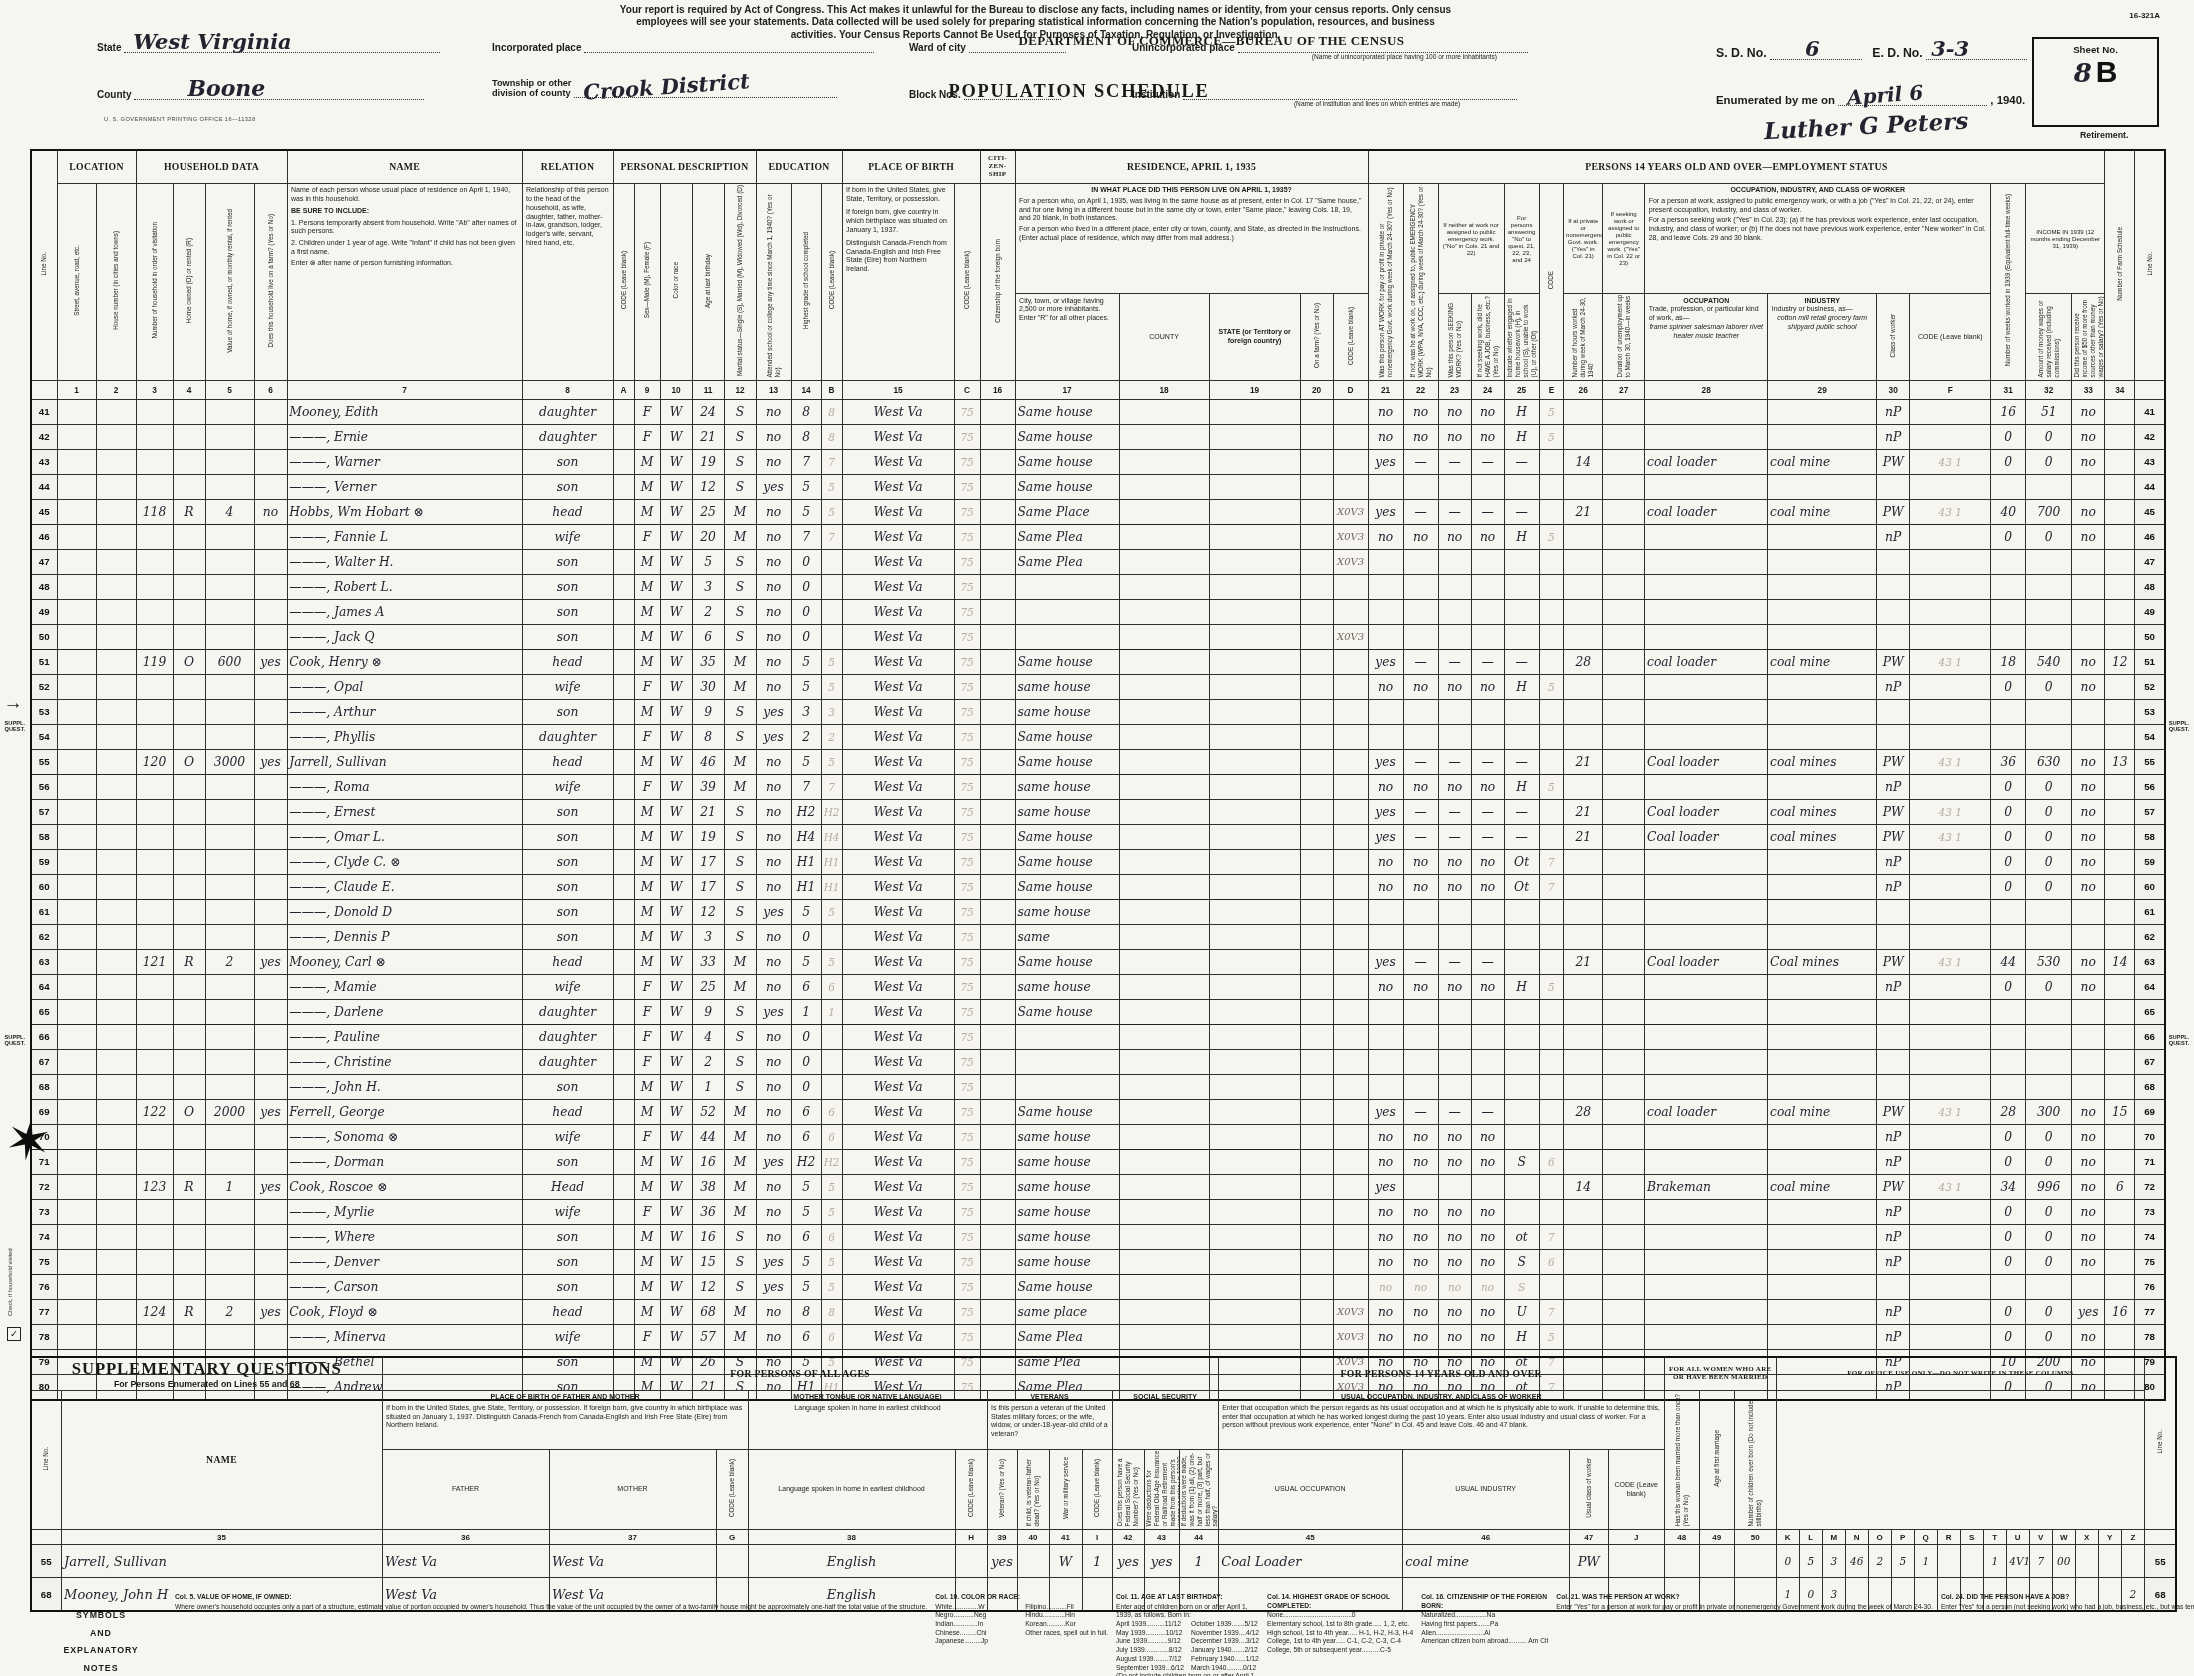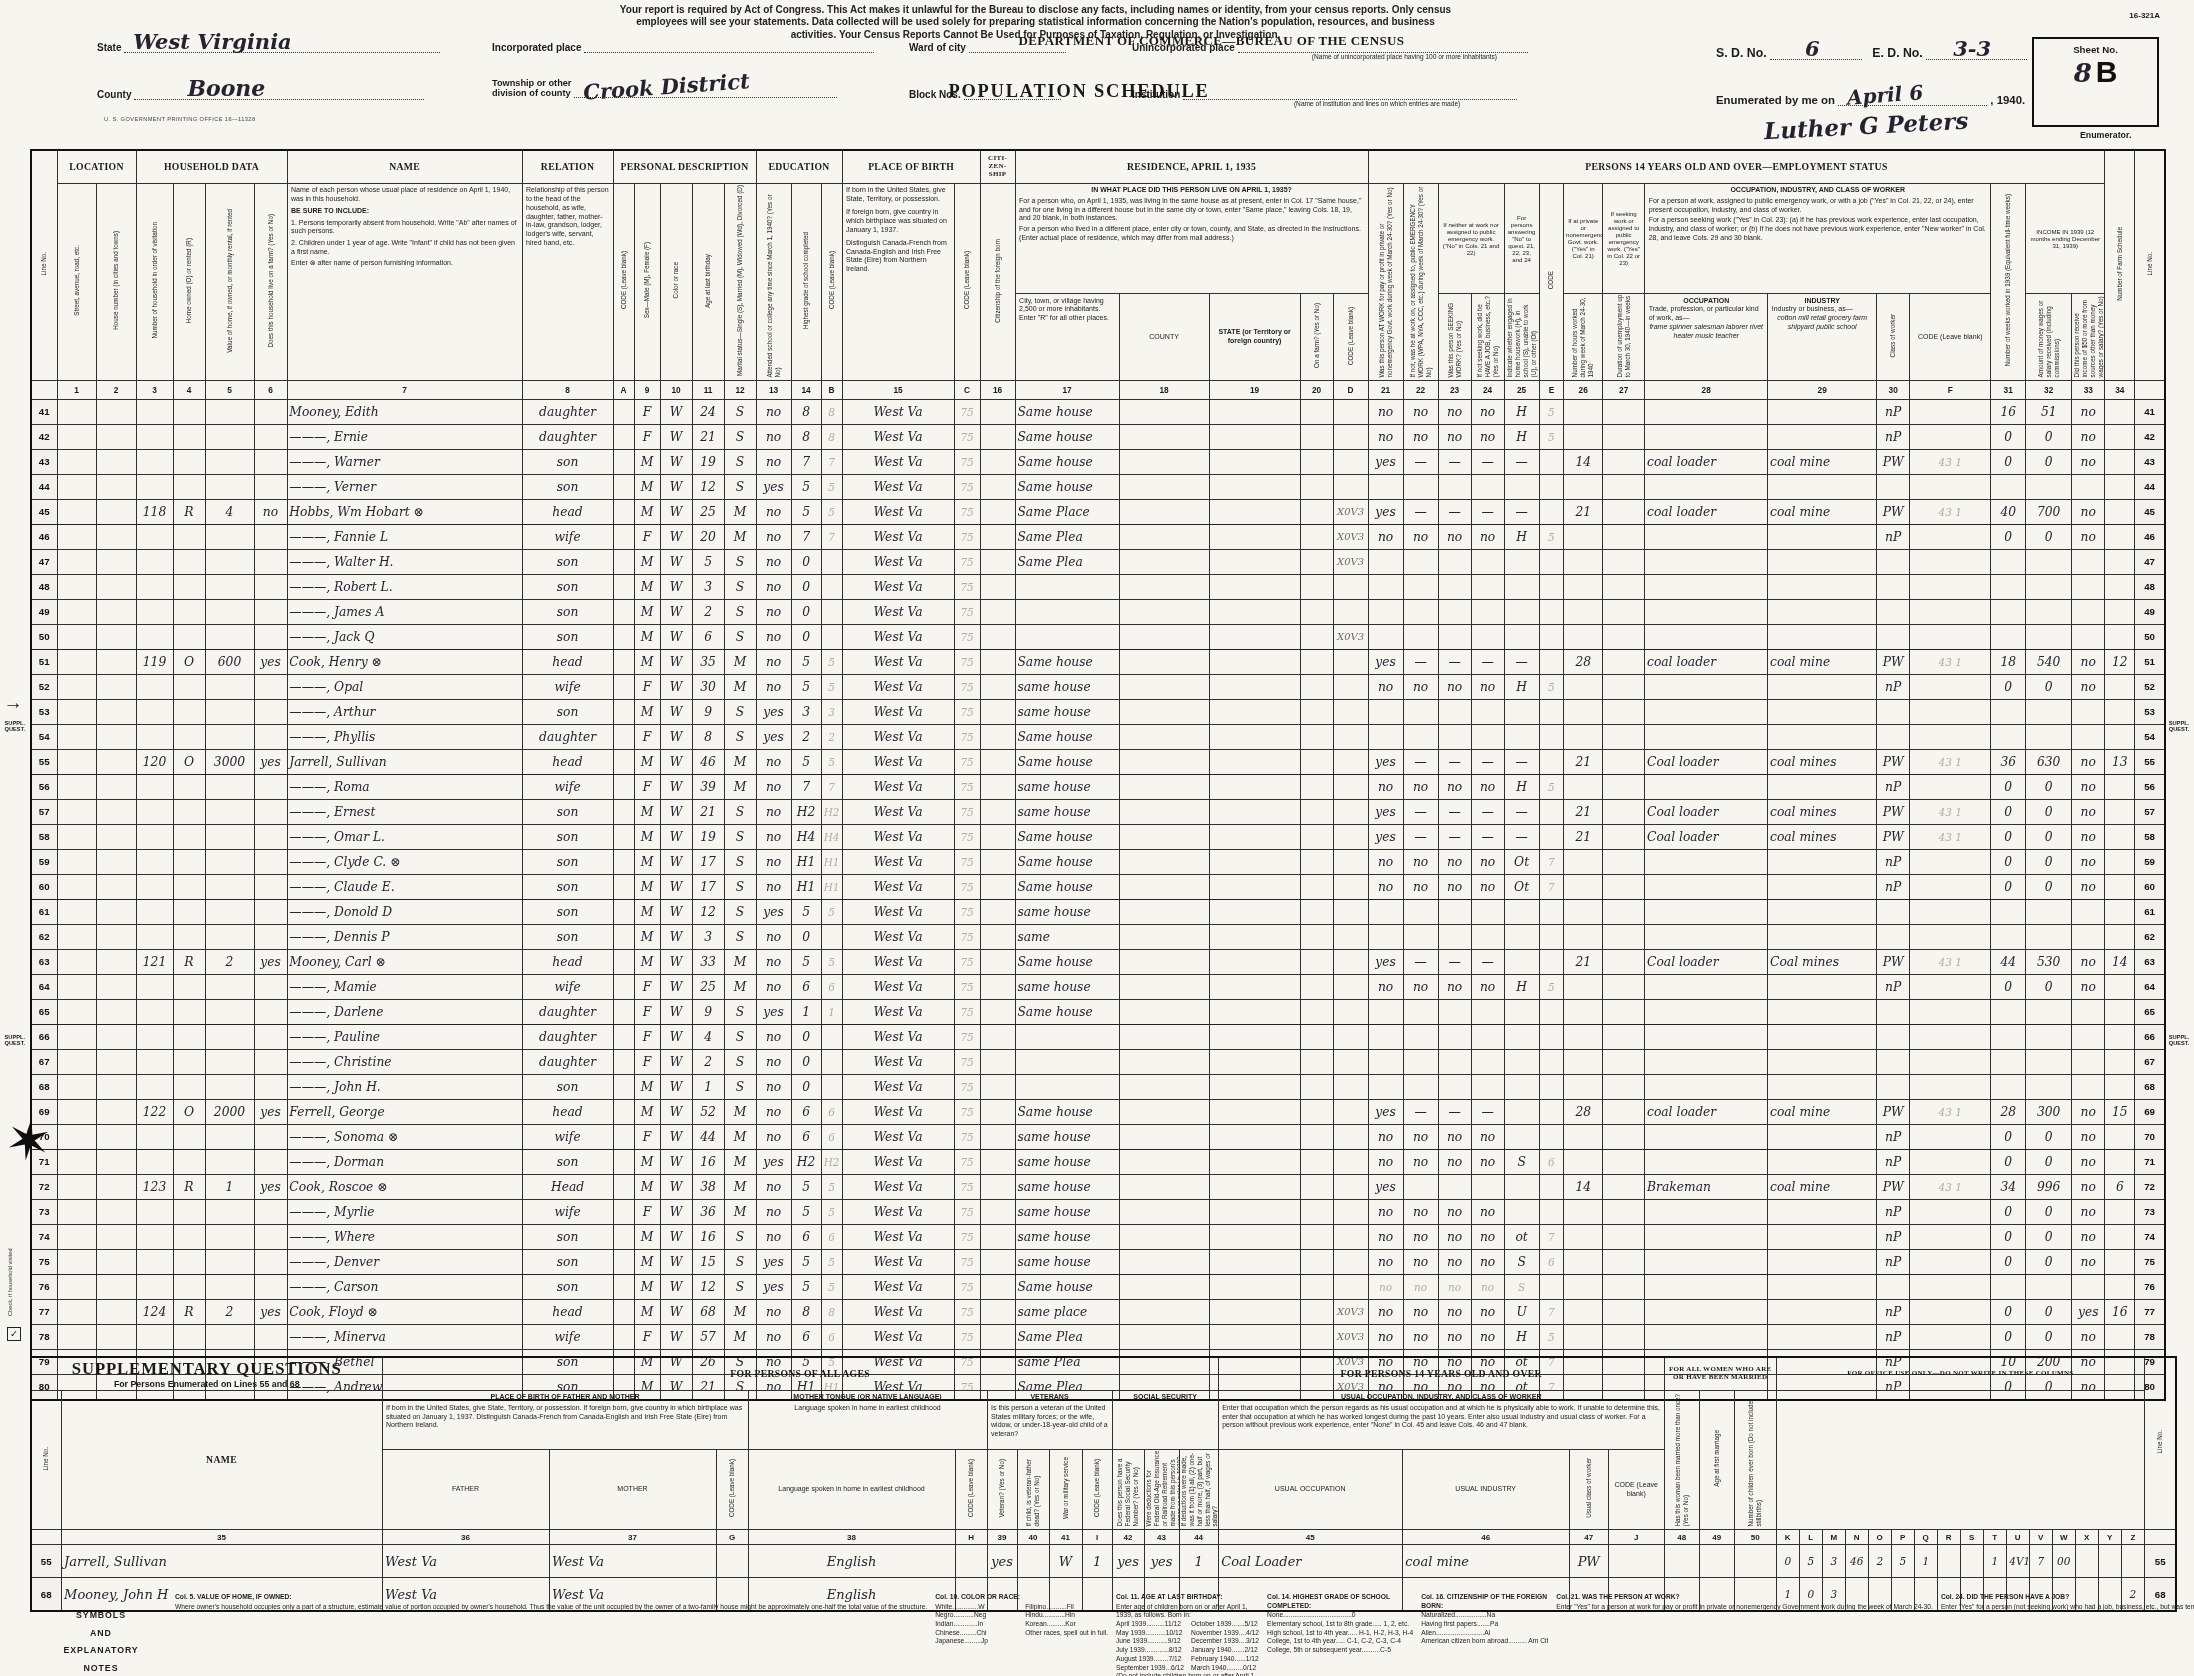--- a/index.html
+++ b/index.html
@@ -120,31 +120,31 @@
   <div class="abs fld" style="left:1132px;top:86px;">
     <span class="lbl">Institution</span>
     <span class="dotline" style="width:334px;"></span>
     <span class="note" style="margin-left:105px;">(Name of institution and lines on which entries are made)</span>
   </div>
 
   <div class="abs fld" style="left:1716px;top:46px;font-size:12.3px;">
     <span class="lbl" style="font-size:12.3px;">S. D. No.</span>
     <span class="dotline" style="width:92px;"><i class="hw2 hv" style="font-size:21px;left:35px;">6</i></span>
     &nbsp;&nbsp;<span class="lbl" style="font-size:12.3px;">E. D. No.</span>
-    <span class="dotline" style="width:101px;"><i class="hw2 hv" style="font-size:21px;left:27px;">3-3</i></span>
+    <span class="dotline" style="width:101px;"><i class="hw2 hv" style="font-size:21px;left:5px;">3-3</i></span>
   </div>
   <div class="abs fld" style="left:1716px;top:92px;font-size:11.4px;">
     <span class="lbl" style="font-size:11.4px;">Enumerated by me on</span>
     <span class="dotline" style="width:149px;"><i class="hw2 hv" style="font-size:20px;transform:rotate(-4deg);">April 6</i></span>
     <span class="lbl" style="font-size:11.4px;">, 1940.</span>
   </div>
   <div class="abs" style="left:1764px;top:112px;">
     <span class="hw2 sig">Luther G Peters</span>
   </div>
-  <div class="abs fld" style="left:2080px;top:130px;font-size:8.8px;font-weight:bold;">Enumerator.</div>
+  <div class="abs fld" style="left:2080px;top:130px;font-size:8.8px;font-weight:bold;">Retirement.</div>
   <div class="abs sheetbox" style="left:2032px;top:37px;width:123px;height:86px;">
     <span class="cap">Sheet No.</span>
     <span class="hw2 val">8</span>
     <span class="bletter">B</span>
   </div>
 
   <div class="abs" style="left:30px;top:149px;">
   <table id="main-grid">
         <colgroup>
           <col style="width: 26px;">

